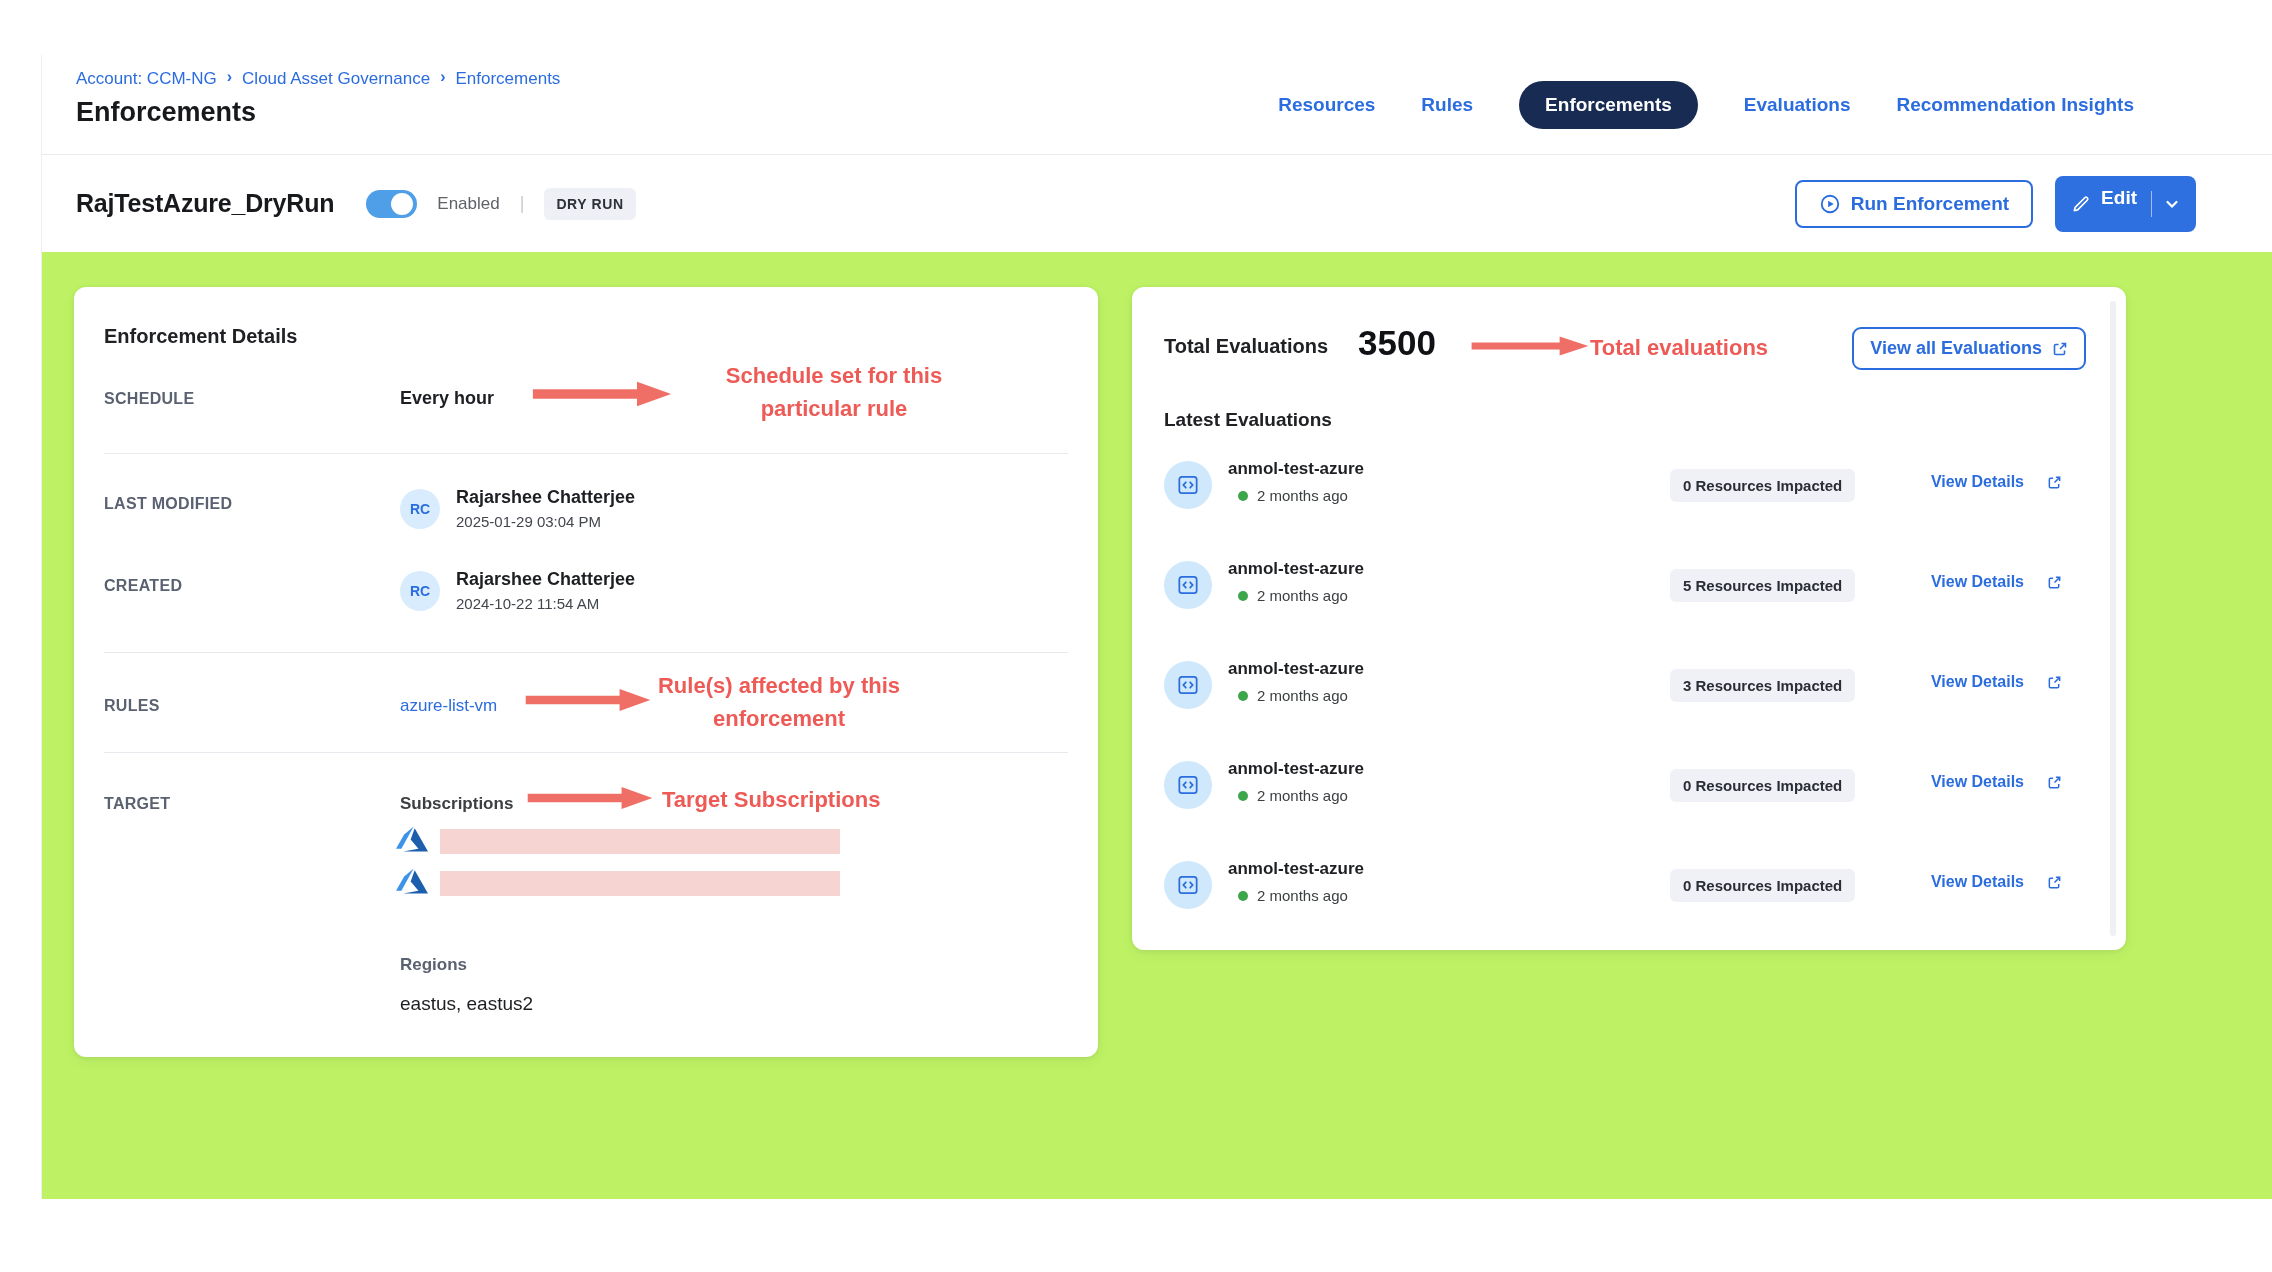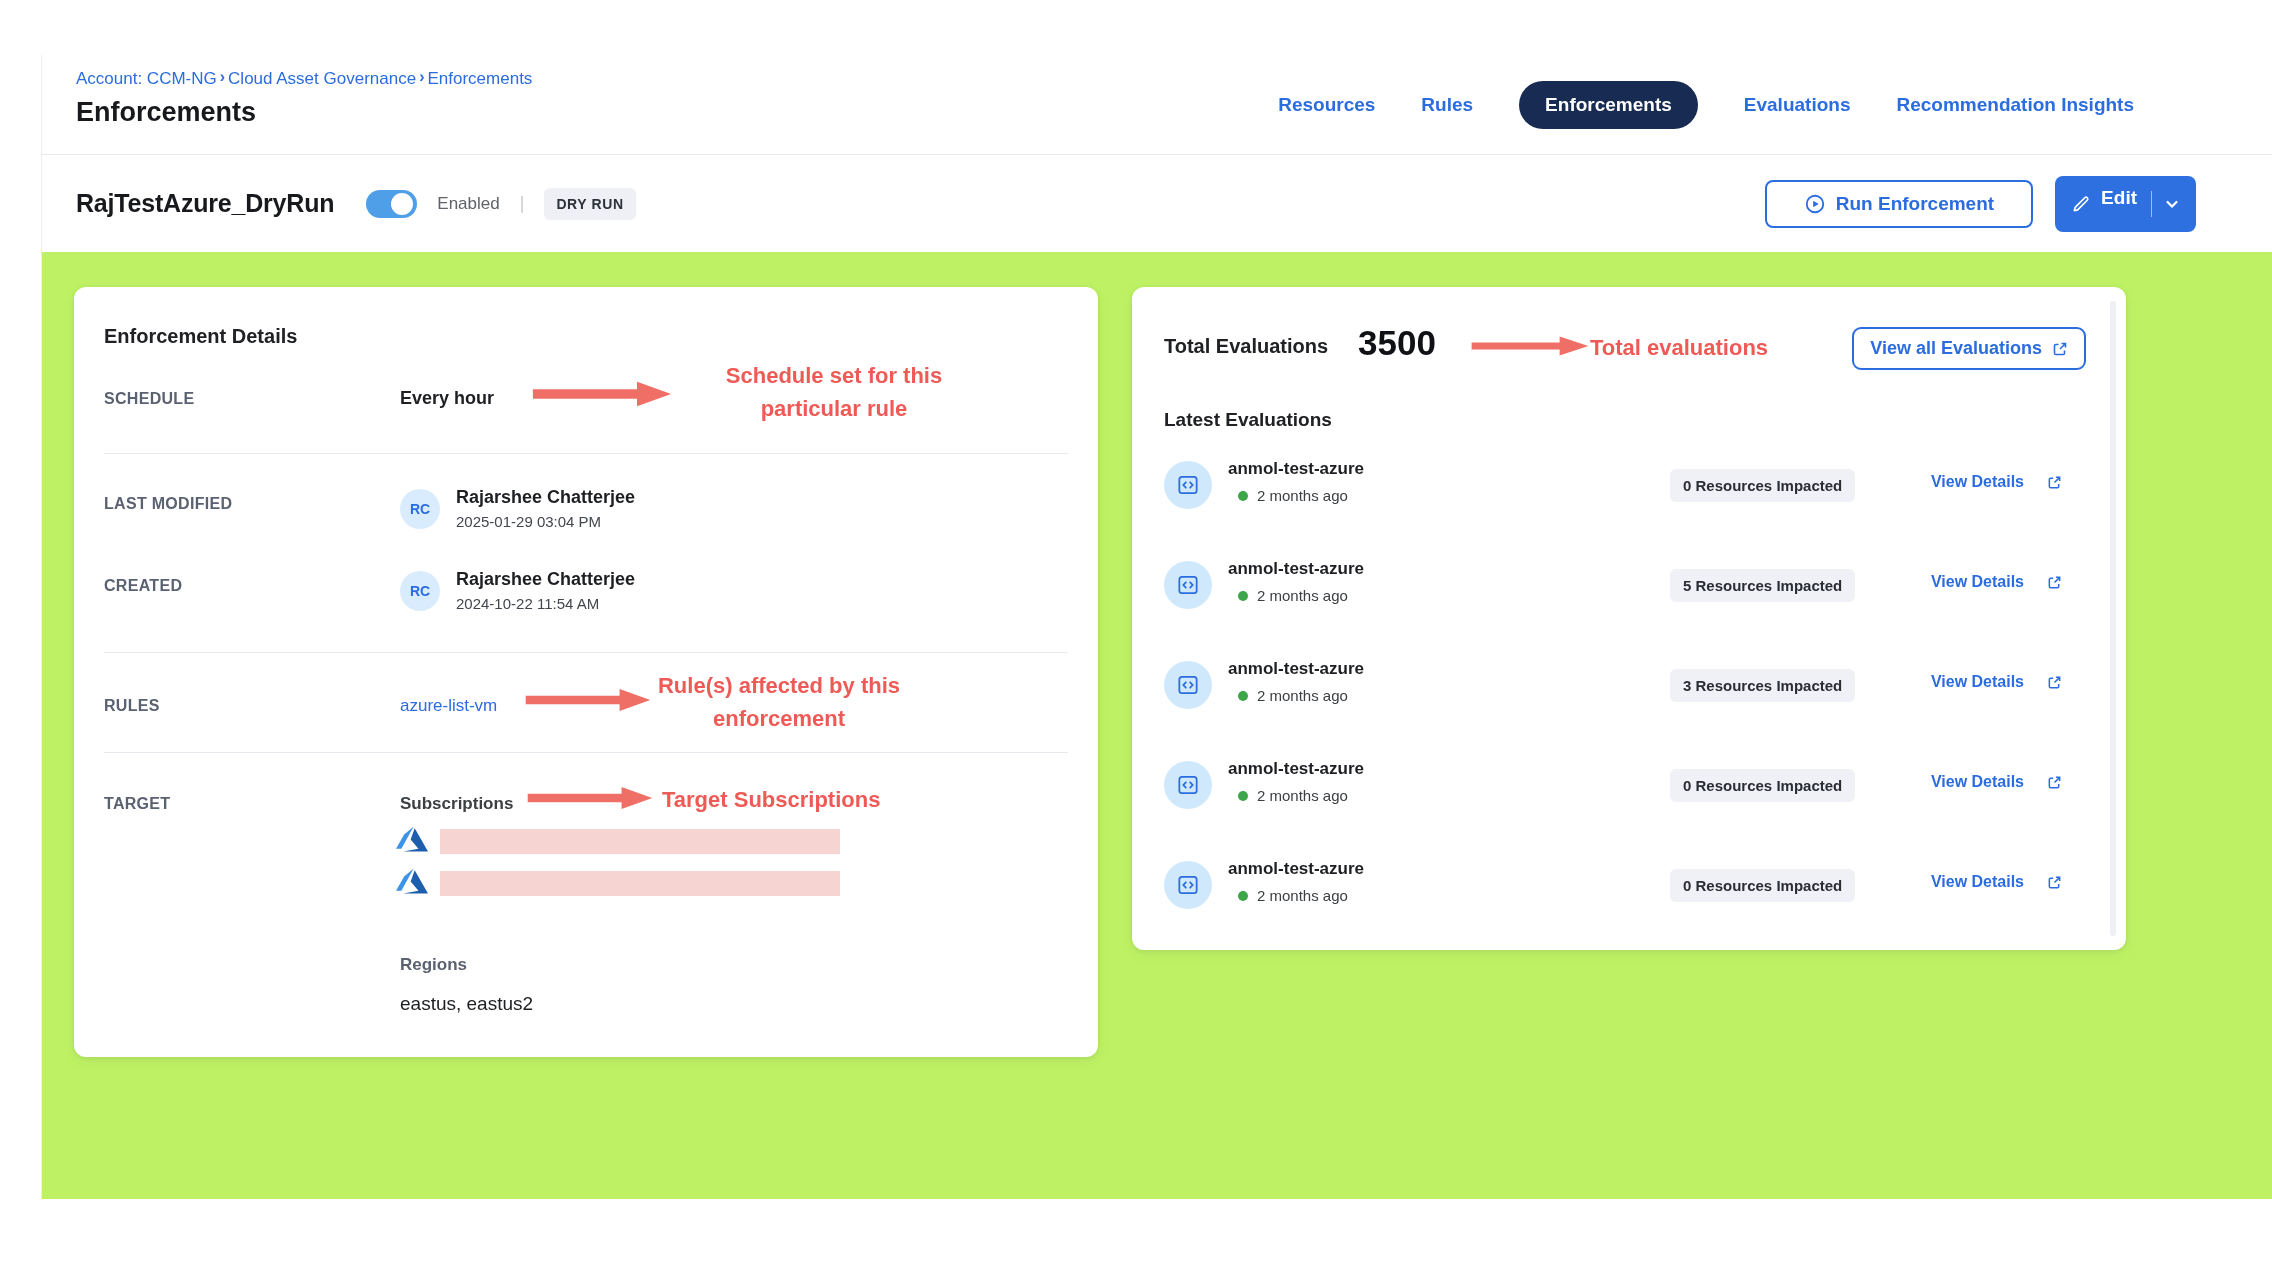--- a/index.html
+++ b/index.html
@@ -3,21 +3,21 @@
 <meta charset="utf-8">
 <style>
   * { box-sizing: border-box; margin: 0; padding: 0; }
   html,body { width: 2272px; height: 1272px; background: #ffffff;
     font-family: "Liberation Sans", "DejaVu Sans", sans-serif; color: #1d1f23; }
   .shell { position: absolute; left: 41px; top: 55px; width: 2231px; height: 1144px;
     border-left: 1px solid #eceef2; background: #fff; }
 
   
   .header { position: relative; height: 100px; border-bottom: 1px solid #e7e9ee; }
-  .breadcrumb { position: absolute; left: 34px; top: 14px; display: flex; gap: 3px;
+  .breadcrumb { position: absolute; left: 34px; top: 14px; display: flex; gap: 10px;
     font-size: 17px; color: #2b6cdf; }
   .crumb { cursor: pointer; }
   .crumb-sep { color: #2b6cdf; font-size: 16px; font-weight: 700; transform: translateY(-1px); }
   .page-title { position: absolute; left: 34px; top: 42px; font-size: 27px; font-weight: 700; color: #17191c; }
   .nav-tabs { position: absolute; right: 138px; top: 0; height: 100px; display: flex; align-items: center; gap: 46px; }
   .tab { font-size: 19px; font-weight: 700; color: #2b6cdf; cursor: pointer; white-space: nowrap; }
   .tab.active { background: #182b52; color: #ffffff; padding: 13px 26px; border-radius: 999px; }
 
   
   .subheader { position: relative; height: 97px; display: flex; align-items: center;
@@ -27,21 +27,21 @@
   .toggle { width: 51px; height: 28px; border-radius: 14px; background: #4f9fe8; position: relative;
     margin-left: 12px; cursor: pointer; }
   .toggle .knob { position: absolute; top: 3px; right: 4px; width: 22px; height: 22px;
     border-radius: 50%; background: #fff; }
   .enabled-label { font-size: 17px; color: #5f6368; }
   .pipe { color: #c9ccd2; font-size: 18px; }
   .badge-dryrun { background: #eef0f5; color: #2d3138; font-size: 14px; font-weight: 700;
     letter-spacing: 0.6px; border-radius: 6px; padding: 8px 12px; }
   .sub-actions { display: flex; align-items: center; gap: 22px; }
   .btn-outline { display: flex; align-items: center; gap: 10px; border: 2px solid #2b6cdf; background: #fff;
-    color: #2b6cdf; font-size: 19px; font-weight: 700; padding: 11px 37px; border-radius: 8px; cursor: pointer;
+    color: #2b6cdf; font-size: 19px; font-weight: 700; padding: 11px 22px; border-radius: 8px; cursor: pointer;
     font-family: inherit; }
   .btn-primary { display: flex; align-items: center; background: #2f70e0; color: #fff; font-size: 19px;
     font-weight: 700; padding: 11px 16px; border-radius: 8px; cursor: pointer; border: none; font-family: inherit; }
   .btn-primary .edit-label { margin: 0 14px 12px 10px; }
   .btn-primary .btn-divider { width: 1px; height: 26px; background: rgba(255,255,255,0.55); margin-right: 12px; }
 
   
   .content { position: relative; height: 947px; background: #bef264; }
   .card { position: absolute; background: #fff; border-radius: 12px;
     box-shadow: 0 1px 4px rgba(25,35,60,0.08), 0 4px 14px rgba(25,35,60,0.06); }

